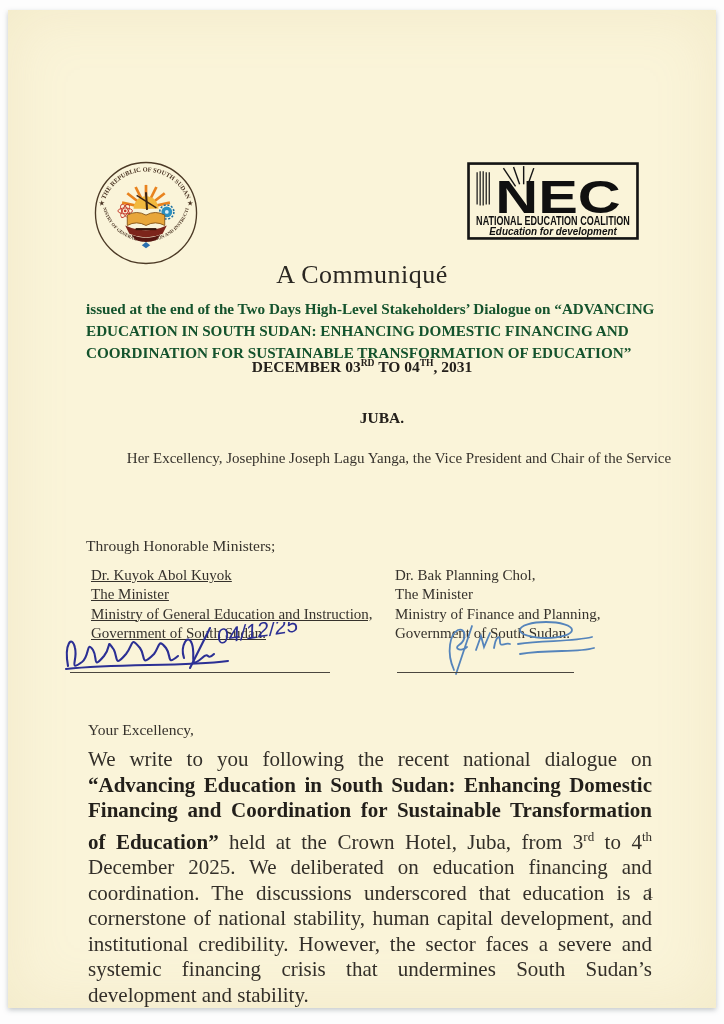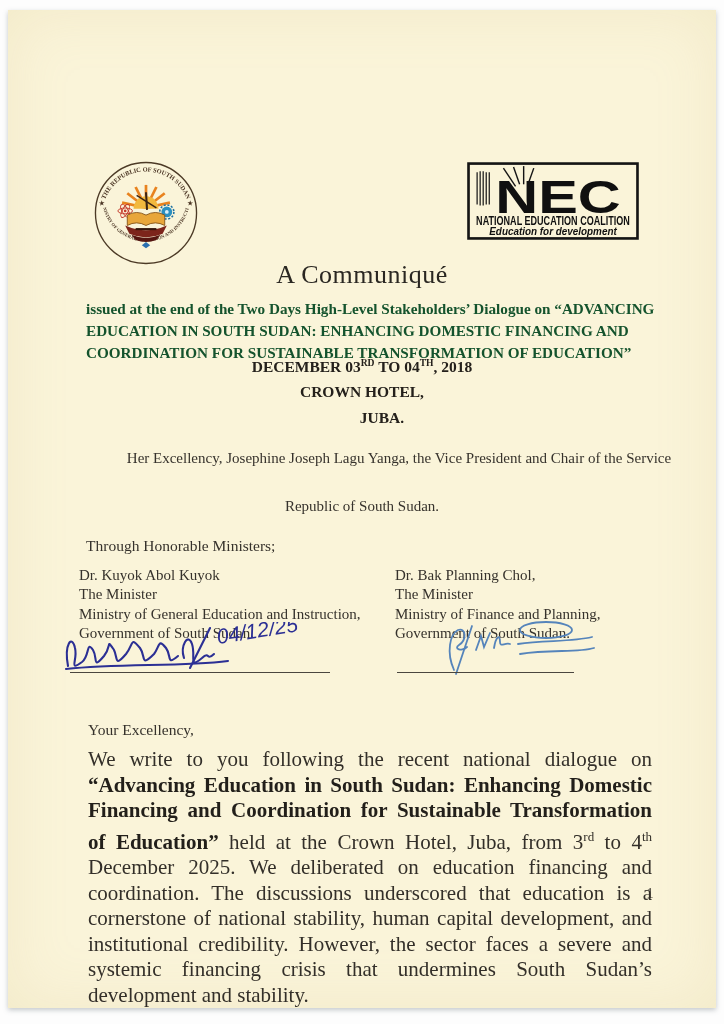--- a/index.html
+++ b/index.html
@@ -92,31 +92,29 @@
   </svg>
 
   <div class="abs ctr doc-title" style="top:250px;font-family:Liberation Serif, serif;">A Communiqué</div>
 
   <div class="abs" style="left:78px;top:288px;width:570px;">
     <div class="subtitle-line">issued at the end of the Two Days High-Level Stakeholders’ Dialogue on “ADVANCING</div>
     <div class="subtitle-line">EDUCATION IN SOUTH SUDAN: ENHANCING DOMESTIC FINANCING AND</div>
     <div class="subtitle-line">COORDINATION FOR SUSTAINABLE TRANSFORMATION OF EDUCATION”</div>
   </div>
 
-  <div class="abs ctr bold-line" style="top:347px;"><span>DECEMBER 03</span><sup>RD</sup><span> TO 04</span><sup>TH</sup><span>, 2018</span></div>
+  <div class="abs ctr bold-line" style="top:347px;"><span>DECEMBER 03</span><sup>RD</sup><span> TO 04</span><sup>TH</sup><span>, 2031</span></div>
 
-  <div class="abs ctr bold-line" style="top:373px;">CROWN HOTEL,</div>
   <div class="abs ctr bold-line" style="top:399px;padding-left:20px;">JUBA.</div>
 
   <div class="abs ctr addr" style="top:440px;margin-left:37px;">Her Excellency, Josephine Joseph Lagu Yanga, the Vice President and Chair of the Service</div>
-  <div class="abs ctr addr" style="top:488px;">Republic of South Sudan.</div>
 
   <div class="abs plain" style="left:78px;top:527px;">Through Honorable Ministers;</div>
 
-  <div class="abs min-col" style="left:71px;top:556px;width:300px;">
+  <div class="abs min-col" style="left:83px;top:556px;width:300px;text-decoration:underline;">
     <div>Dr. Kuyok Abol Kuyok</div>
     <div>The Minister</div>
     <div>Ministry of General Education and Instruction,</div>
     <div>Government of South Sudan.</div>
   </div>
   <div class="abs min-col" style="left:387px;top:556px;width:250px;">
     <div>Dr. Bak Planning Chol,</div>
     <div>The Minister</div>
     <div>Ministry of Finance and Planning,</div>
     <div>Government of South Sudan.</div>

